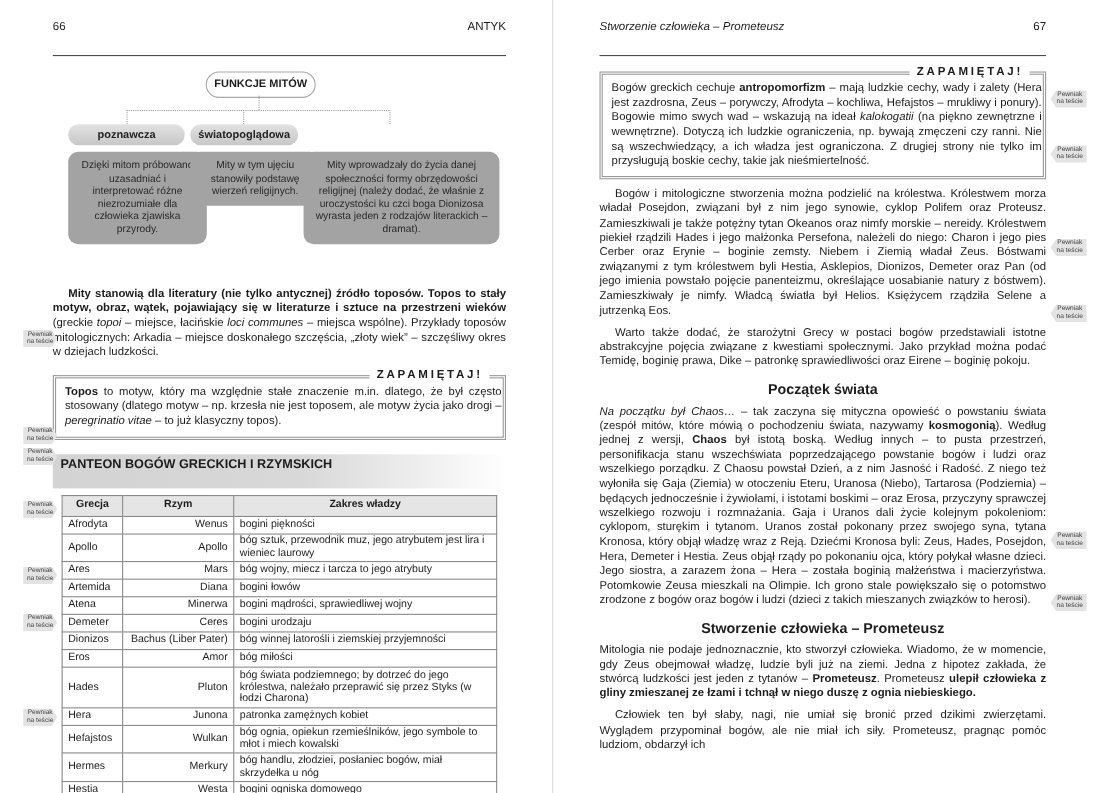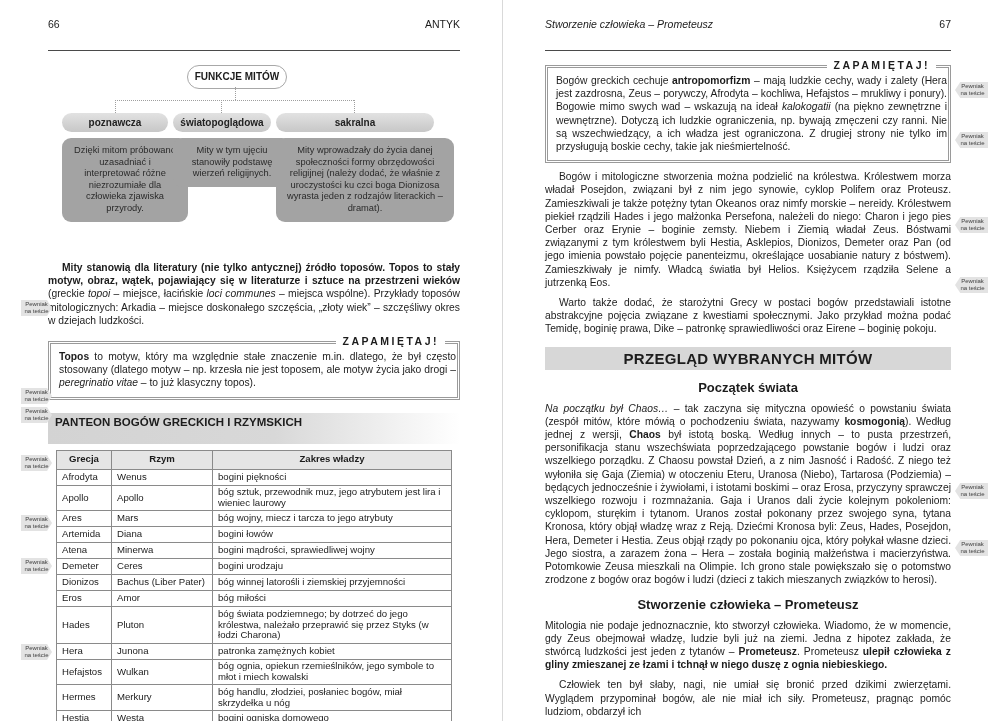--- a/index.html
+++ b/index.html
@@ -41,21 +41,21 @@
     font-weight:bold;font-size:10.5px;letter-spacing:2.5px;}
   .zap .para + .para{margin-top:5px;}
 
   
   .pantheon-bar{margin-top:13px;height:31px;line-height:19px;font-weight:bold;font-size:11.5px;
     padding-left:7px;background:linear-gradient(to right,#d3d3d3 0%,#d8d8d8 55%,#ffffff 100%);}
   table.gods{border-collapse:collapse;margin:6px 0 0 8px;width:396px;font-size:9.6px;line-height:10.8px;}
   table.gods th, table.gods td{border:1px solid #8a8a8a;padding:1.5px 5px;vertical-align:middle;}
   table.gods th{background:#e5e5e5;font-weight:bold;text-align:center;height:15px;}
   table.gods td{height:12px;}
-  table.gods td.c1{width:44px;} table.gods td.c2{width:90px;}
+  table.gods td.c1{width:44px;} table.gods td.c2{width:90px;text-align:right;}
 
   
   .section-bar{margin-top:11px;height:23px;line-height:23px;text-align:center;font-weight:bold;
     font-size:15px;background:#d7d7d7;letter-spacing:0.3px;}
   .sub-head{font-weight:bold;font-size:13px;text-align:center;margin-top:10px;}
   .page-right .para{margin-top:7px;}
   .page-right .zap .para{margin-top:0;}
   .page-right .zap .para + .para{margin-top:5px;}
 
   
@@ -80,21 +80,20 @@
   <div class="diagram">
     <div class="d-node">FUNKCJE MITÓW</div>
     <div class="d-v" style="left:187px;top:24px;height:13px;"></div>
     <div class="d-h" style="left:67px;top:37px;width:239px;"></div>
     <div class="d-v" style="left:67px;top:37px;height:13px;"></div>
     <div class="d-v" style="left:173px;top:37px;height:13px;"></div>
     <div class="d-v" style="left:306px;top:37px;height:13px;"></div>
 
     <div class="d-label dl-1">poznawcza</div>
     <div class="d-label dl-2">światopoglądowa</div>
-    <div class="d-label dl-3">sakralna</div>
 
     <div class="d-desc dl-1">Dzięki mitom próbowano uzasadniać i interpretować różne niezrozumiałe dla człowieka zjawiska przyrody.</div>
     <div class="d-desc dl-2">Mity w tym ujęciu stanowiły podstawę wierzeń religijnych.</div>
     <div class="d-desc dl-3">Mity wprowadzały do życia danej społeczności formy obrzędowości religijnej (należy dodać, że właśnie z uroczystości ku czci boga Dionizosa wyrasta jeden z rodzajów literackich – dramat).</div>
   </div>
 
   <p class="para ind" style="margin-top:6px;"><span class="seg-b">Mity stanowią dla literatury (nie tylko antycznej) źródło toposów. Topos to stały motyw, obraz, wątek, pojawiający się w literaturze i sztuce na przestrzeni wieków </span><span>(greckie </span><span class="seg-i">topoi</span><span> – miejsce, łacińskie </span><span class="seg-i">loci communes</span><span> – miejsca wspólne). Przykłady toposów mitologicznych: Arkadia – miejsce doskonałego szczęścia, „złoty wiek” – szczęśliwy okres w dziejach ludzkości.</span></p>
 
   <div class="zap">
     <span class="zap-label">ZAPAMIĘTAJ!</span>
@@ -200,21 +199,20 @@
   </div>
 
   <div class="zap">
     <span class="zap-label">ZAPAMIĘTAJ!</span>
     <p class="para"><span>Bogów greckich cechuje </span><span class="seg-b">antropomorfizm</span><span> – mają ludzkie cechy, wady i zalety (Hera jest zazdrosna, Zeus – porywczy, Afrodyta – kochliwa, Hefajstos – mrukliwy i ponury). Bogowie mimo swych wad – wskazują na ideał </span><span class="seg-i">kalokogatii</span><span> (na piękno zewnętrzne i wewnętrzne). Dotyczą ich ludzkie ograniczenia, np. bywają zmęczeni czy ranni. Nie są wszechwiedzący, a ich władza jest ograniczona. Z drugiej strony nie tylko im przysługują boskie cechy, takie jak nieśmiertelność.</span></p>
   </div>
 
   <p class="para ind">Bogów i mitologiczne stworzenia można podzielić na królestwa. Królestwem morza władał Posejdon, związani był z nim jego synowie, cyklop Polifem oraz Proteusz. Zamieszkiwali je także potężny tytan Okeanos oraz nimfy morskie – nereidy. Królestwem piekieł rządzili Hades i jego małżonka Persefona, należeli do niego: Charon i jego pies Cerber oraz Erynie – boginie zemsty. Niebem i Ziemią władał Zeus. Bóstwami związanymi z tym królestwem byli Hestia, Asklepios, Dionizos, Demeter oraz Pan (od jego imienia powstało pojęcie panenteizmu, określające uosabianie natury z bóstwem). Zamieszkiwały je nimfy. Władcą światła był Helios. Księżycem rządziła Selene a jutrzenką Eos.</p>
   <p class="para ind">Warto także dodać, że starożytni Grecy w postaci bogów przedstawiali istotne abstrakcyjne pojęcia związane z kwestiami społecznymi. Jako przykład można podać Temidę, boginię prawa, Dike – patronkę sprawiedliwości oraz Eirene – boginię pokoju.</p>
 
-  <div class="section-bar">PRZEGLĄD WYBRANYCH MITÓW</div>
 
   <div class="sub-head">Początek świata</div>
   <p class="para"><span class="seg-i">Na początku był Chaos…</span><span> – tak zaczyna się mityczna opowieść o powstaniu świata (zespół mitów, które mówią o pochodzeniu świata, nazywamy </span><span class="seg-b">kosmogonią</span><span>). Według jednej z wersji, </span><span class="seg-b">Chaos</span><span> był istotą boską. Według innych – to pusta przestrzeń, personifikacja stanu wszechświata poprzedzającego powstanie bogów i ludzi oraz wszelkiego porządku. Z Chaosu powstał Dzień, a z nim Jasność i Radość. Z niego też wyłoniła się Gaja (Ziemia) w otoczeniu Eteru, Uranosa (Niebo), Tartarosa (Podziemia) – będących jednocześnie i żywiołami, i istotami boskimi – oraz Erosa, przyczyny sprawczej wszelkiego rozwoju i rozmnażania. Gaja i Uranos dali życie kolejnym pokoleniom: cyklopom, sturękim i tytanom. Uranos został pokonany przez swojego syna, tytana Kronosa, który objął władzę wraz z Reją. Dziećmi Kronosa byli: Zeus, Hades, Posejdon, Hera, Demeter i Hestia. Zeus objął rządy po pokonaniu ojca, który połykał własne dzieci. Jego siostra, a zarazem żona – Hera – została boginią małżeństwa i macierzyństwa. Potomkowie Zeusa mieszkali na Olimpie. Ich grono stale powiększało się o potomstwo zrodzone z bogów oraz bogów i ludzi (dzieci z takich mieszanych związków to herosi).</span></p>
 
   <div class="sub-head">Stworzenie człowieka – Prometeusz</div>
   <p class="para"><span>Mitologia nie podaje jednoznacznie, kto stworzył człowieka. Wiadomo, że w momencie, gdy Zeus obejmował władzę, ludzie byli już na ziemi. Jedna z hipotez zakłada, że stwórcą ludzkości jest jeden z tytanów – </span><span class="seg-b">Prometeusz</span><span>. Prometeusz </span><span class="seg-b">ulepił człowieka z gliny zmieszanej ze łzami i tchnął w niego duszę z ognia niebieskiego.</span></p>
   <p class="para ind">Człowiek ten był słaby, nagi, nie umiał się bronić przed dzikimi zwierzętami. Wyglądem przypominał bogów, ale nie miał ich siły. Prometeusz, pragnąc pomóc ludziom, obdarzył ich</p>
 </div>
 
 <div class="side-tab tab-left" style="top:300px;">

